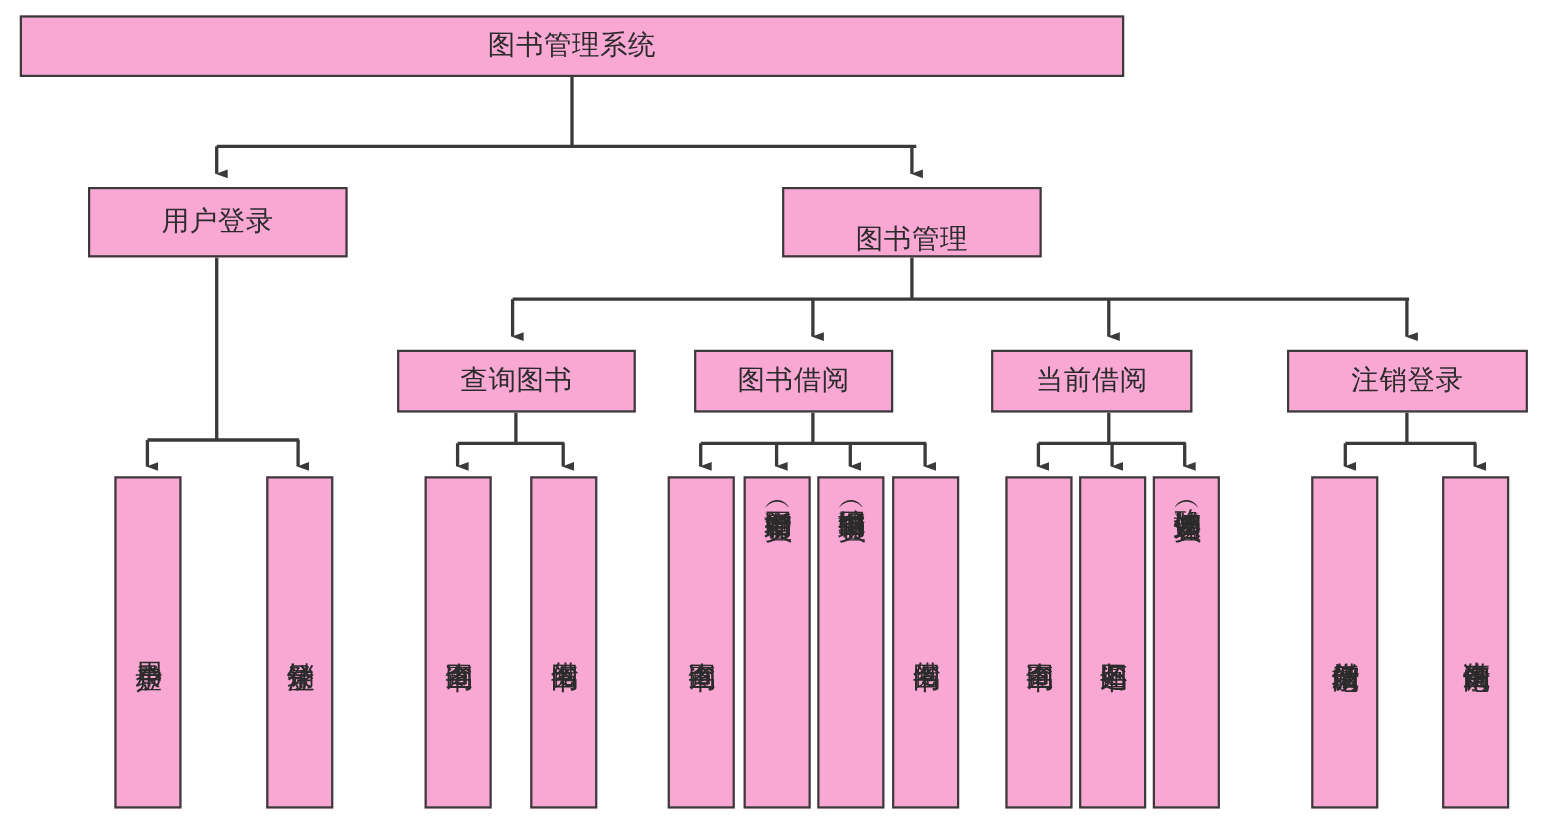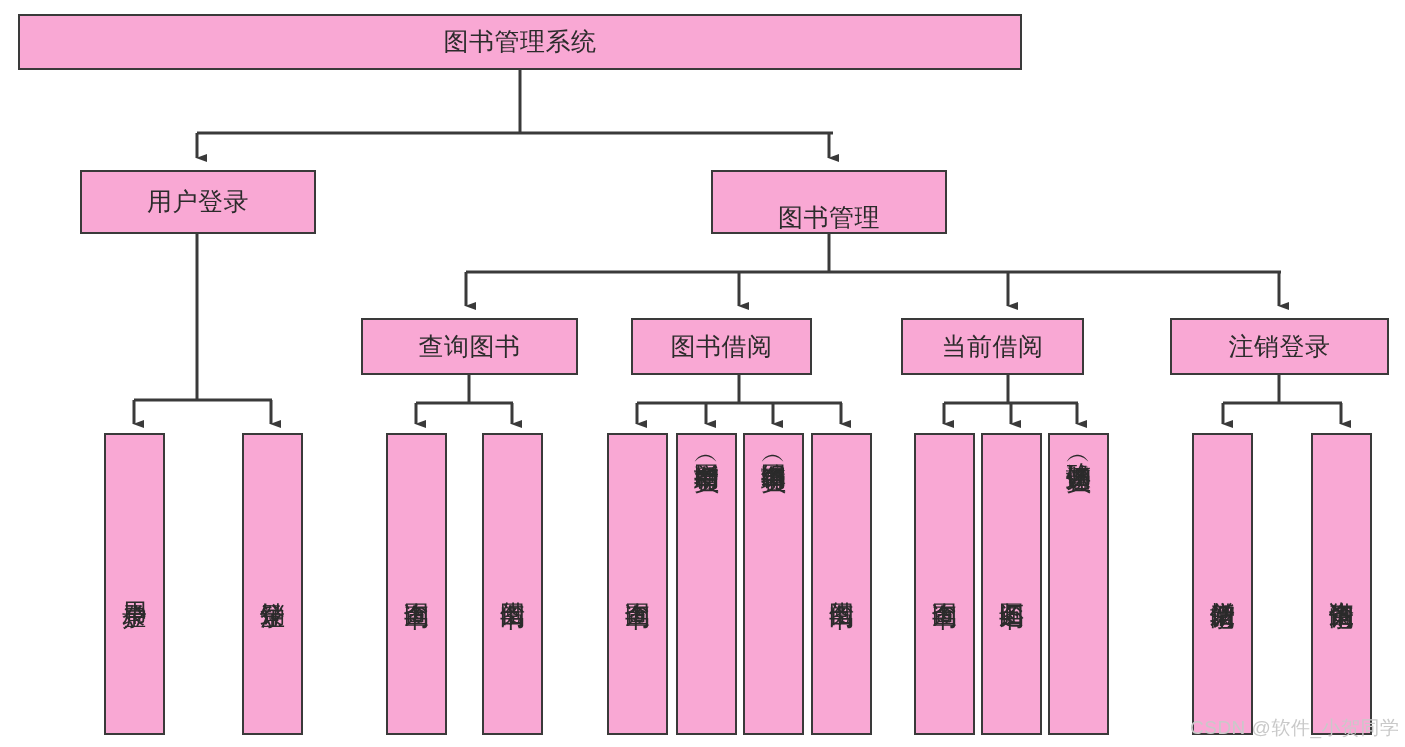--- a/index.html
+++ b/index.html
@@ -191,15 +191,14 @@
     <span class="label">确认归还（管理员）</span>
   </div>
 
   <div class="node v centered" style="left:1192px; top:433px; width:61px; height:302px;">
     <span class="label">新增借阅记录</span>
   </div>
   <div class="node v centered" style="left:1311px; top:433px; width:61px; height:302px;">
     <span class="label">查询借阅记录</span>
   </div>
 
-  <div class="watermark" style="left:1190px; top:715px;">CSDN @软件_小贺同学</div>
 
 </div>
 
 </body></html>

